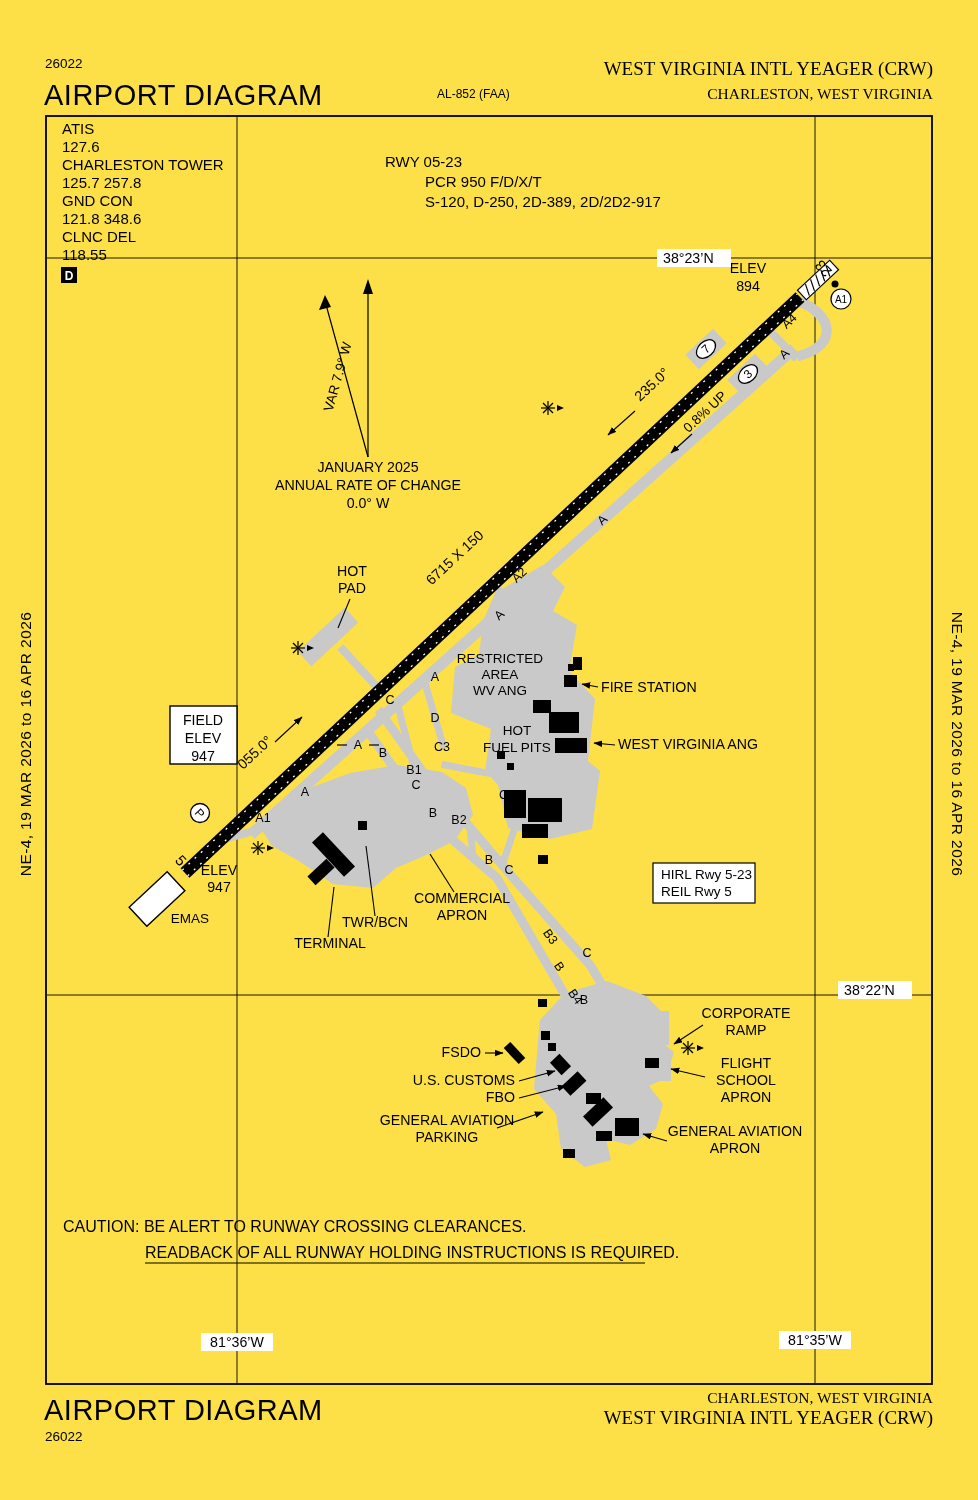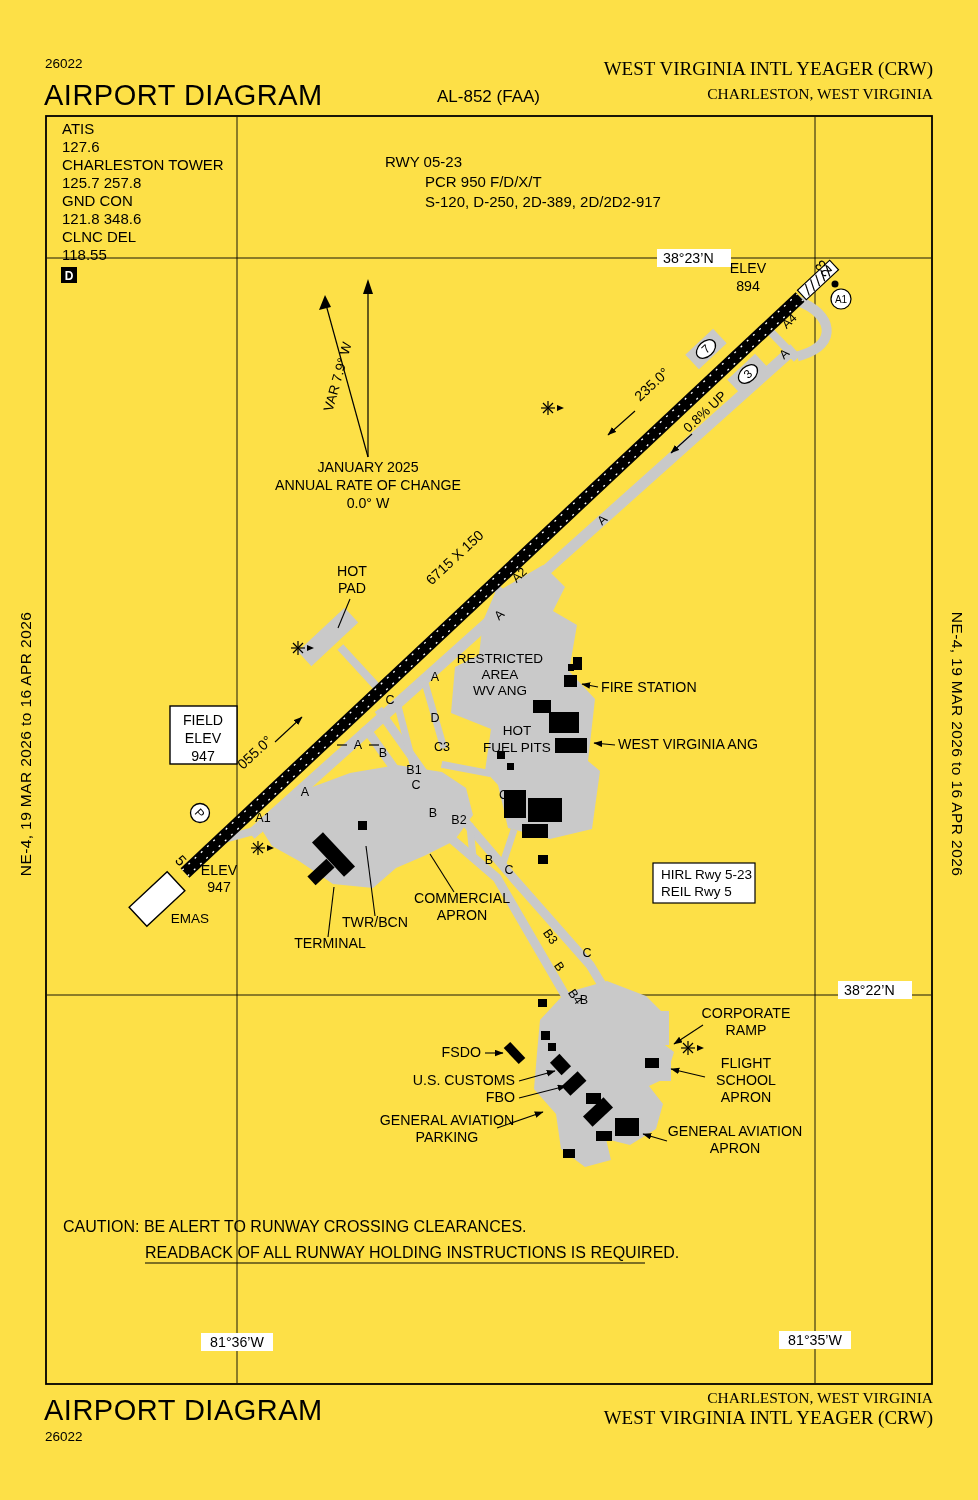--- a/index.html
+++ b/index.html
@@ -23,21 +23,21 @@
   .bld{fill:#000;stroke:none}
   .wbx{fill:#fff;stroke:#000}
 </style>
 </head>
 <body>
 
 <div class="page">
 
   <div class="abs" style="left:45px;top:56px;font-size:13.5px;">26022</div>
   <div class="abs" style="left:44px;top:79px;font-size:29px;letter-spacing:.5px;">AIRPORT DIAGRAM</div>
-  <div class="abs" style="left:437px;top:87px;font-size:17px;">AL-852 (FAA)</div>
+  <div class="abs" style="left:437px;top:87px;font-size:12px;">AL-852 (FAA)</div>
   <div class="abs serif rt" style="right:45px;top:58px;font-size:19px;">WEST VIRGINIA INTL YEAGER (CRW)</div>
   <div class="abs serif rt" style="right:45px;top:85px;font-size:15.5px;">CHARLESTON, WEST VIRGINIA</div>
 
   <div class="vtext" style="left:-184px;top:735px;transform:rotate(-90deg);">NE-4, 19 MAR 2026 to 16 APR 2026</div>
   <div class="vtext" style="left:747px;top:735px;transform:rotate(90deg);">NE-4, 19 MAR 2026 to 16 APR 2026</div>
 
   <svg class="abs" style="left:45px;top:115px;" width="888" height="1270" viewBox="0 0 888 1270">
     <defs>
       <marker id="arw" markerWidth="9" markerHeight="8" refX="7.5" refY="3" orient="auto">
         <path d="M0,0 L8,3 L0,6 Z"></path>

